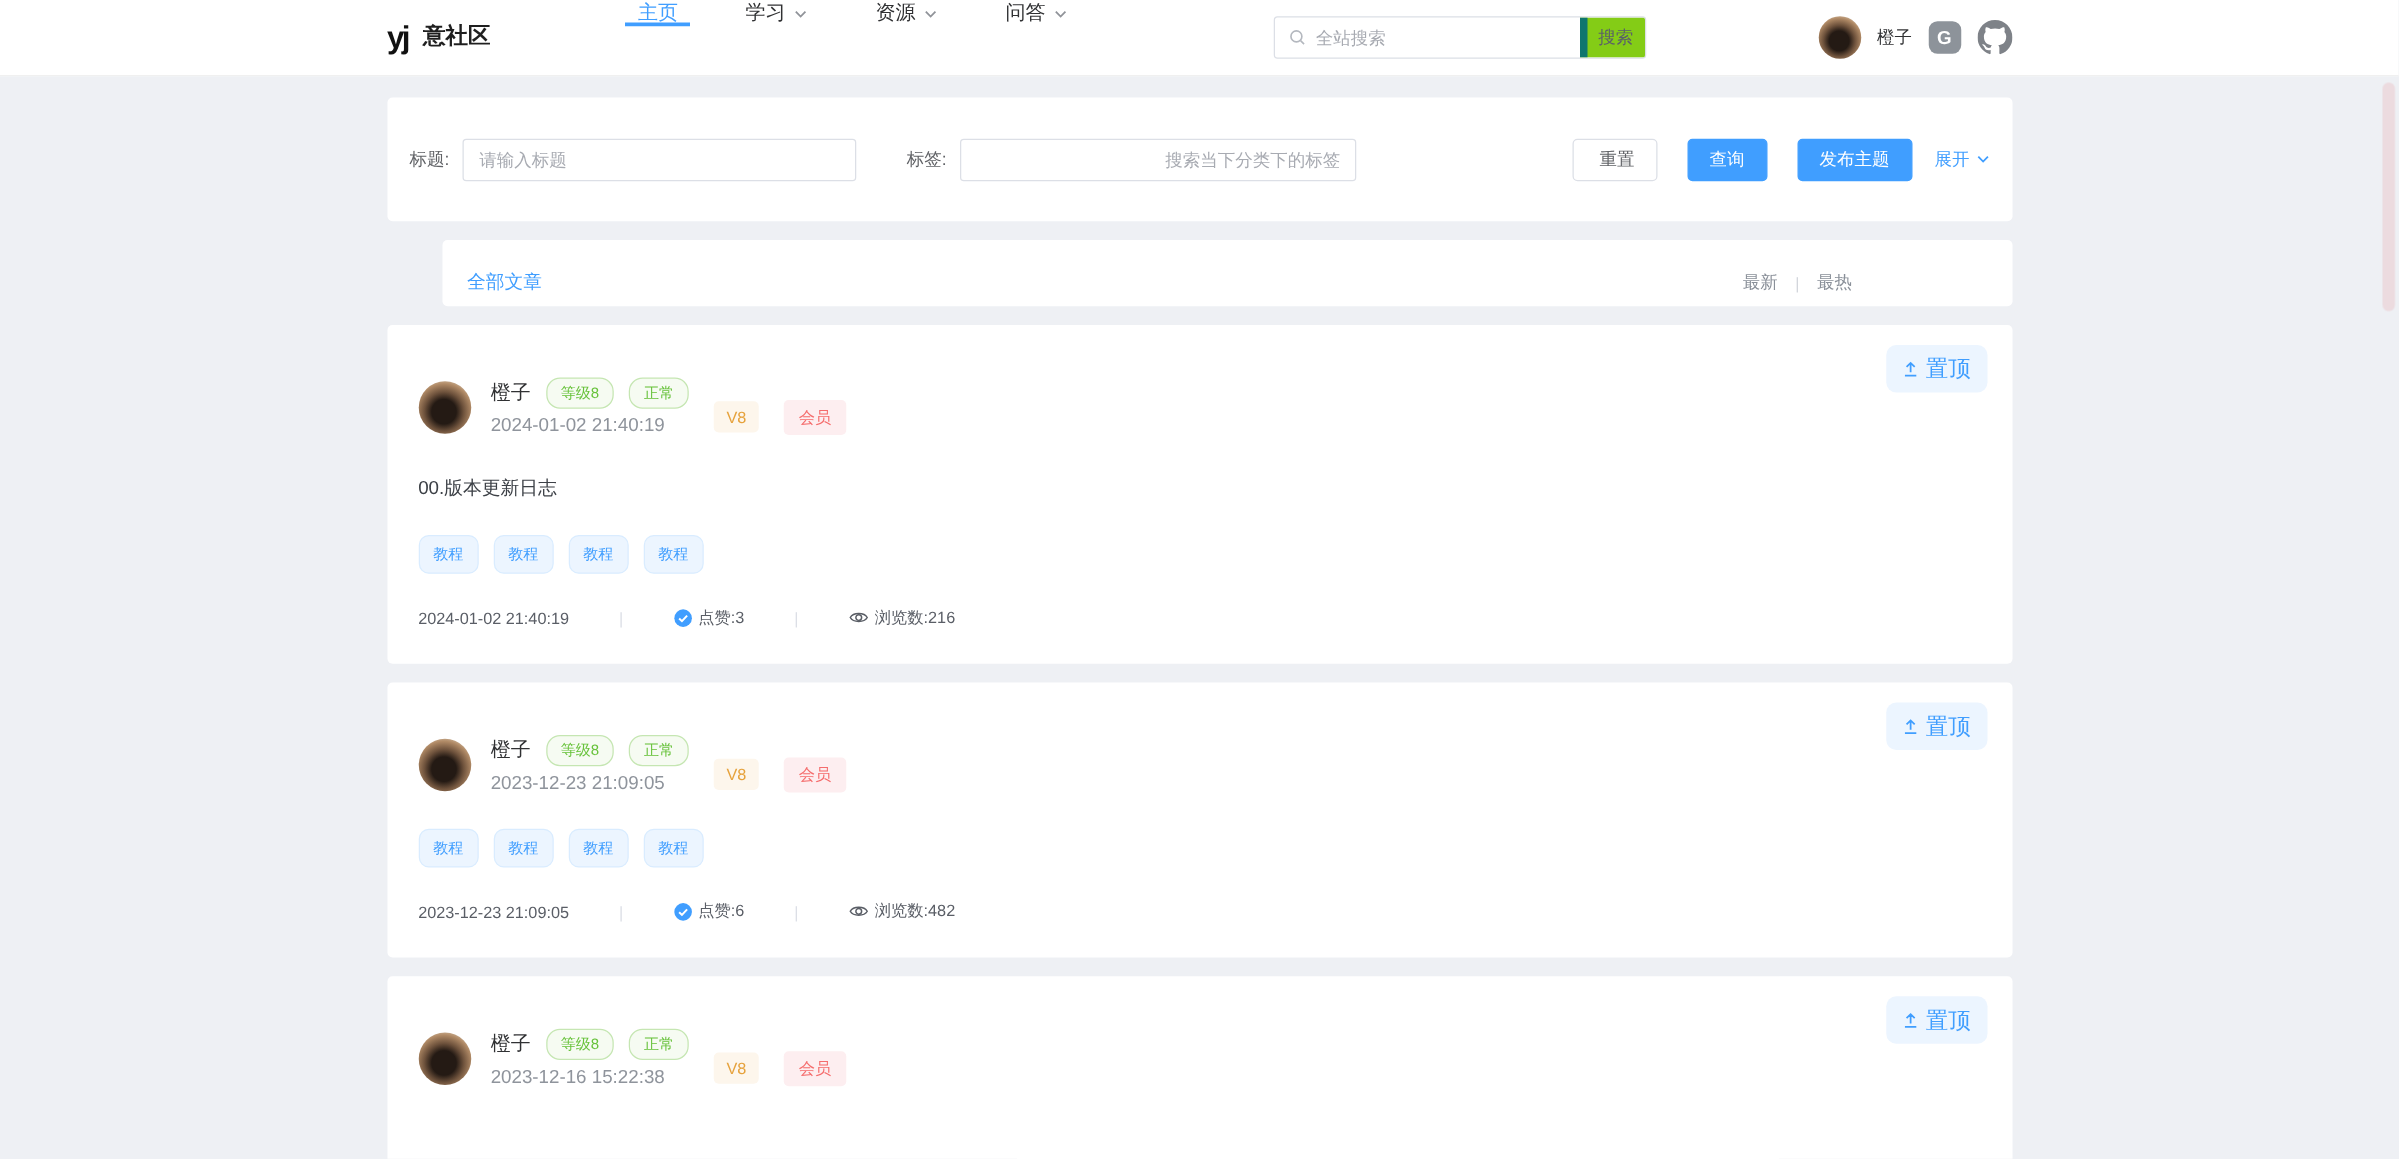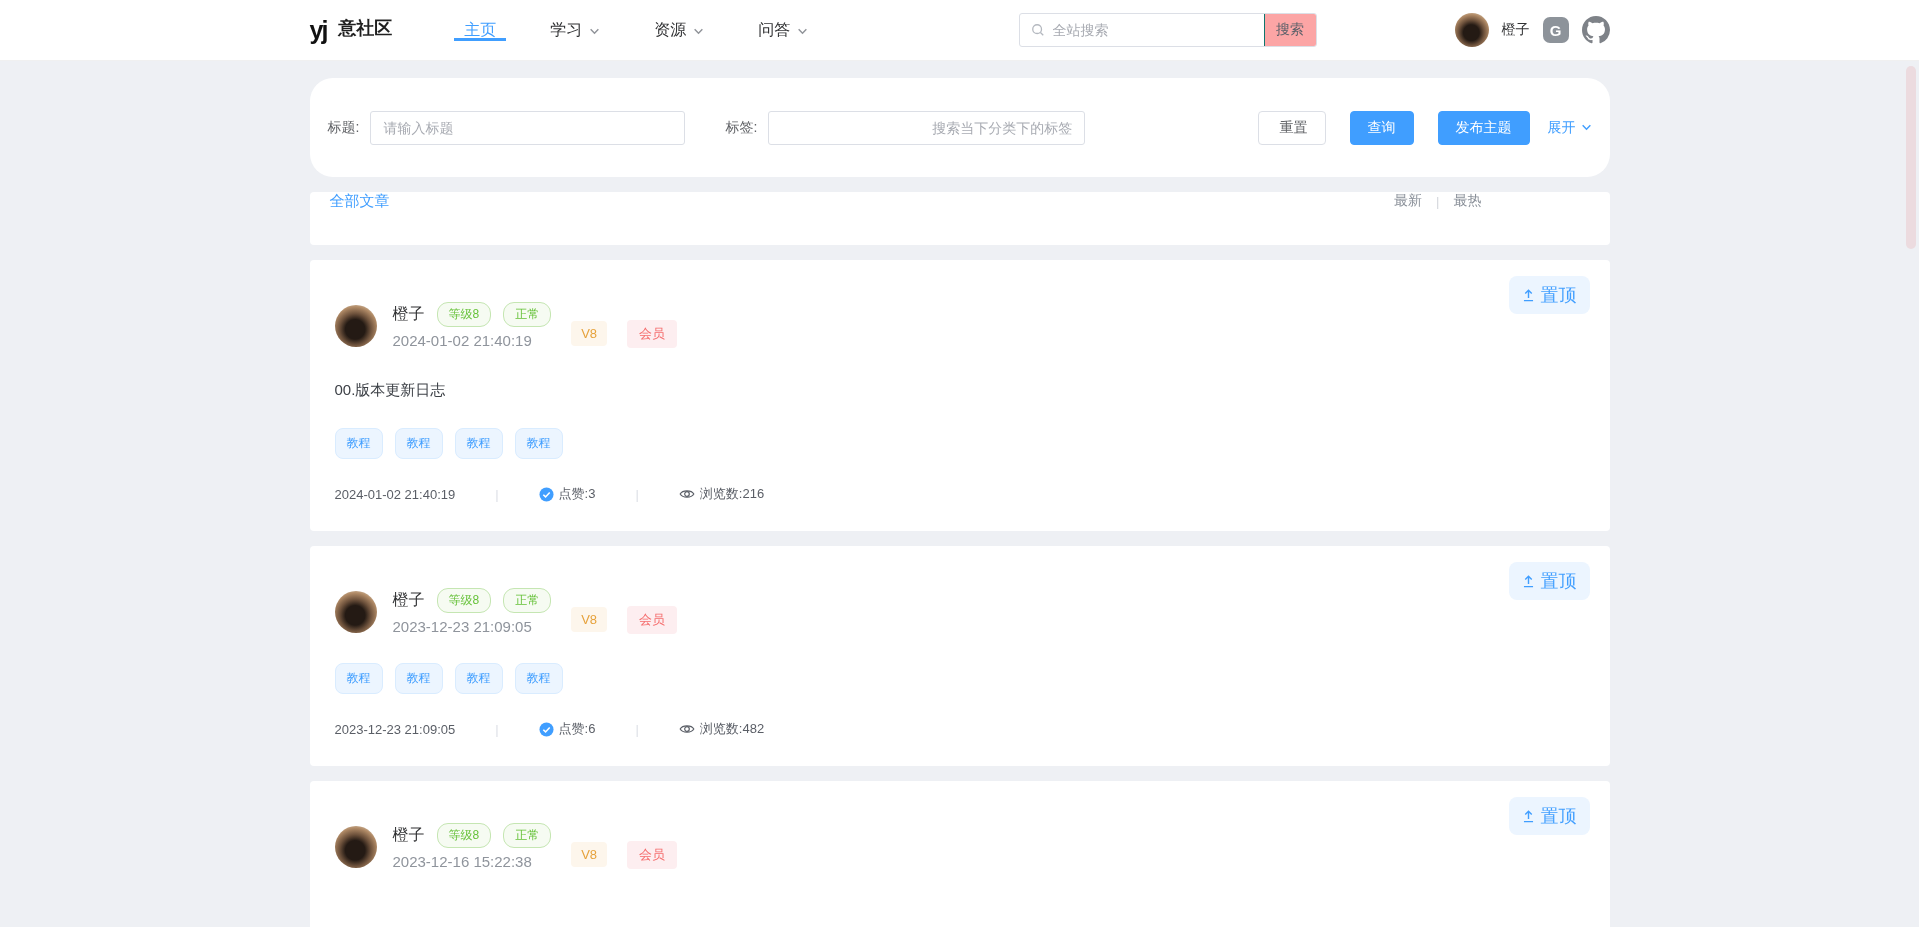--- a/index.html
+++ b/index.html
@@ -11,64 +11,64 @@
   }
   .container { width:1300px; margin:0 auto; }
 
   
   .header { height:61px; background:#fff; border-bottom:1px solid #f0f0f0; }
   .header-inner { display:flex; align-items:center; height:60px; }
   .logo { display:flex; align-items:flex-start; gap:12px; }
   .logo-glyph { font-weight:900; font-size:25px; letter-spacing:-2px; color:#111; }
   .site-title { font-size:18px; font-weight:700; color:#1f1f1f; }
 
-  .nav { display:flex; align-items:center; height:100%; margin-left:70px; gap:50px; }
+  .nav { display:flex; align-items:flex-start; height:100%; margin-left:116px; gap:50px; }
   .nav-item { position:relative; display:flex; align-items:center; gap:7px;
               font-size:16px; color:#303133; cursor:pointer; padding:0 2px; }
   .nav-item .chev { color:#909399; display:flex; margin-top:2px; }
   .nav-item.active { color:#409eff; }
   .nav-item.active::after { content:""; position:absolute; left:-8px; right:-8px;
               bottom:0; height:3px; background:#409eff; }
 
   .search-box { margin-left:auto; display:flex; width:298px; height:34px;
               border:1px solid #dcdfe6; border-radius:3px; background:#fff; overflow:hidden; }
   .search-input-wrap { flex:1; display:flex; align-items:center; gap:8px; padding:0 11px; }
   .search-input { border:none; outline:none; flex:1; font-size:14px; color:#606266; min-width:0;
               font-family:inherit; }
   .search-input::placeholder { color:#a8abb2; }
-  .search-btn { width:52px; background:#fca5a5; border:none; border-left:1px solid #0f766e;
+  .search-btn { width:52px; background:#84cc16; border:none; border-left:6px solid #0f766e;
               font-size:14px; color:#5b6069; cursor:pointer; font-family:inherit; }
 
   .user-area { margin-left:138px; display:flex; align-items:center; gap:13px; }
   .avatar { width:34px; height:34px; border-radius:50%;
       background:radial-gradient(circle at 48% 58%, #241a14 0 30%, #6e523c 48%, #b08a66 68%, #e3d3bd 88%, #f2e9da 100%); }
   .user-name { font-size:14px; color:#303133; }
   .gitee-icon { width:26px; height:26px; border-radius:7px; background:#8d939a; color:#fff;
       display:flex; align-items:center; justify-content:center; font-size:15px; font-weight:700; cursor:pointer; }
   .github-icon { display:flex; cursor:pointer; }
 
   
   .panel { background:#fff; border-radius:4px; }
 
-  .filter-panel { margin-top:17px; height:99px; display:flex; align-items:center; padding:0 18px;border-radius:23px; }
+  .filter-panel { margin-top:17px; height:99px; display:flex; align-items:center; padding:0 18px; }
   .f-group { display:flex; align-items:center; }
   .f-label { font-size:14px; color:#606266; margin-right:11px; }
   .f-input { width:315px; height:34px; border:1px solid #dcdfe6; border-radius:3px;
       padding:0 12px; font-size:14px; color:#606266; outline:none; font-family:inherit; }
   .f-input::placeholder { color:#a8abb2; }
   .f-group + .f-group { margin-left:40px; }
   .filter-right { margin-left:auto; display:flex; align-items:center; gap:24px; }
   .btn { height:34px; border-radius:4px; font-size:14px; display:inline-flex; align-items:center;
       justify-content:center; cursor:pointer; padding:0 17px; font-family:inherit; }
   .btn-plain { background:#fff; border:1px solid #dcdfe6; color:#606266;padding-left:21px; }
   .btn-primary { background:#409eff; border:1px solid #409eff; color:#fff; }
   .expand-link { color:#409eff; font-size:14px; display:flex; align-items:center; gap:5px;
       cursor:pointer; margin-left:-6px; }
 
-  .list-bar { margin-top:15px; height:53px; display:flex; align-items:flex-start; padding:0 20px; }
+  .list-bar { margin-top:15px; height:53px; display:flex; align-items:flex-end; padding:10px 20px;margin-left:44px; }
   .all-articles { color:#409eff; font-size:15px; cursor:pointer; }
   .sort-group { margin-left:auto; display:flex; align-items:center; gap:14px;
       font-size:14px; color:#8a9099; padding-right:108px; }
   .sort-link { cursor:pointer; }
   .sort-divider { color:#d3d6dc; font-size:13px; }
 
   
   .post-card { margin-top:15px; position:relative; padding:0 25px; }
   .pin-btn { position:absolute; top:16px; right:20px; display:flex; align-items:center; gap:6px;
       background:#ecf5ff; color:#409eff; font-size:18px; padding:7px 13px; border-radius:8px; cursor:pointer; }

